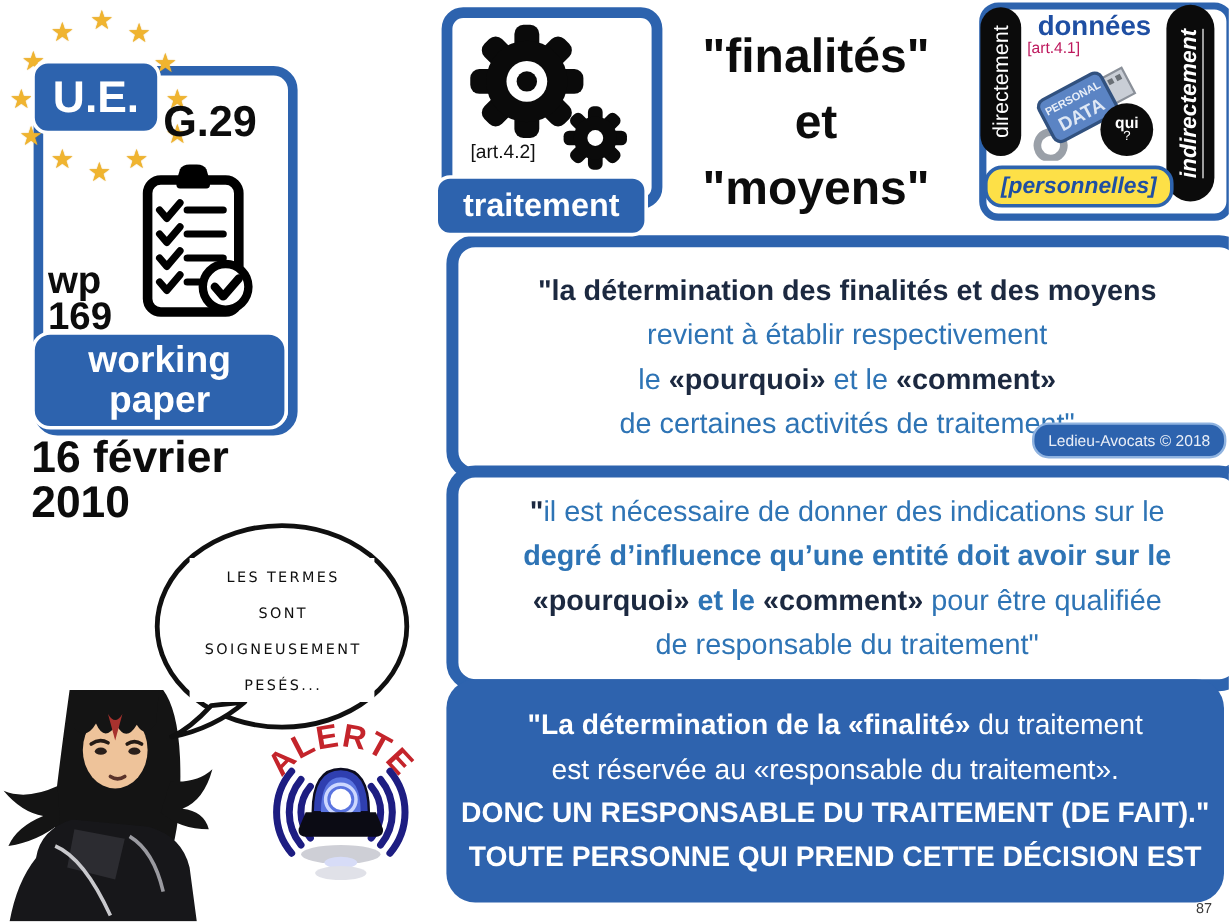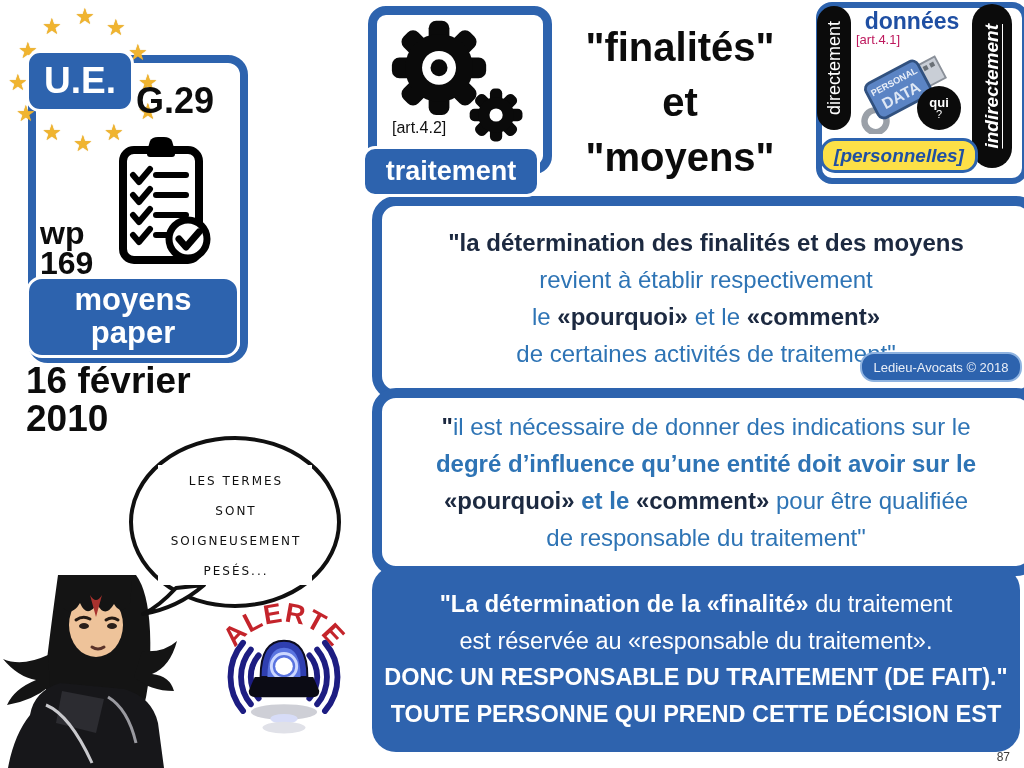--- a/index.html
+++ b/index.html
@@ -112,21 +112,21 @@
     <path d="M19 80 l6 7 l11 -13"></path>
       <line x1="42" y1="80" x2="72" y2="80"></line>
     <path d="M19 100 l6 7 l11 -13"></path>
       <line x1="42" y1="100" x2="60" y2="100"></line>
   </g>
   <circle cx="74" cy="104" r="19" fill="#fff" stroke="#000" stroke-width="7"></circle>
   <path d="M65 104 l7 8 l13 -15" fill="none" stroke="#000" stroke-width="7" stroke-linecap="round" stroke-linejoin="round"></path>
 </svg>
 
 <div class="abs working-badge">
-  <span>moyens</span>
+  <span>working</span>
   <span>paper</span>
 </div>
 <div class="abs date">
   <div>16 février</div>
   <div>2010</div>
 </div>
 
 <div class="abs trait-box"></div>
 <svg class="abs gears" viewBox="0 0 160 140">
   <g fill="#0a0a0a">

